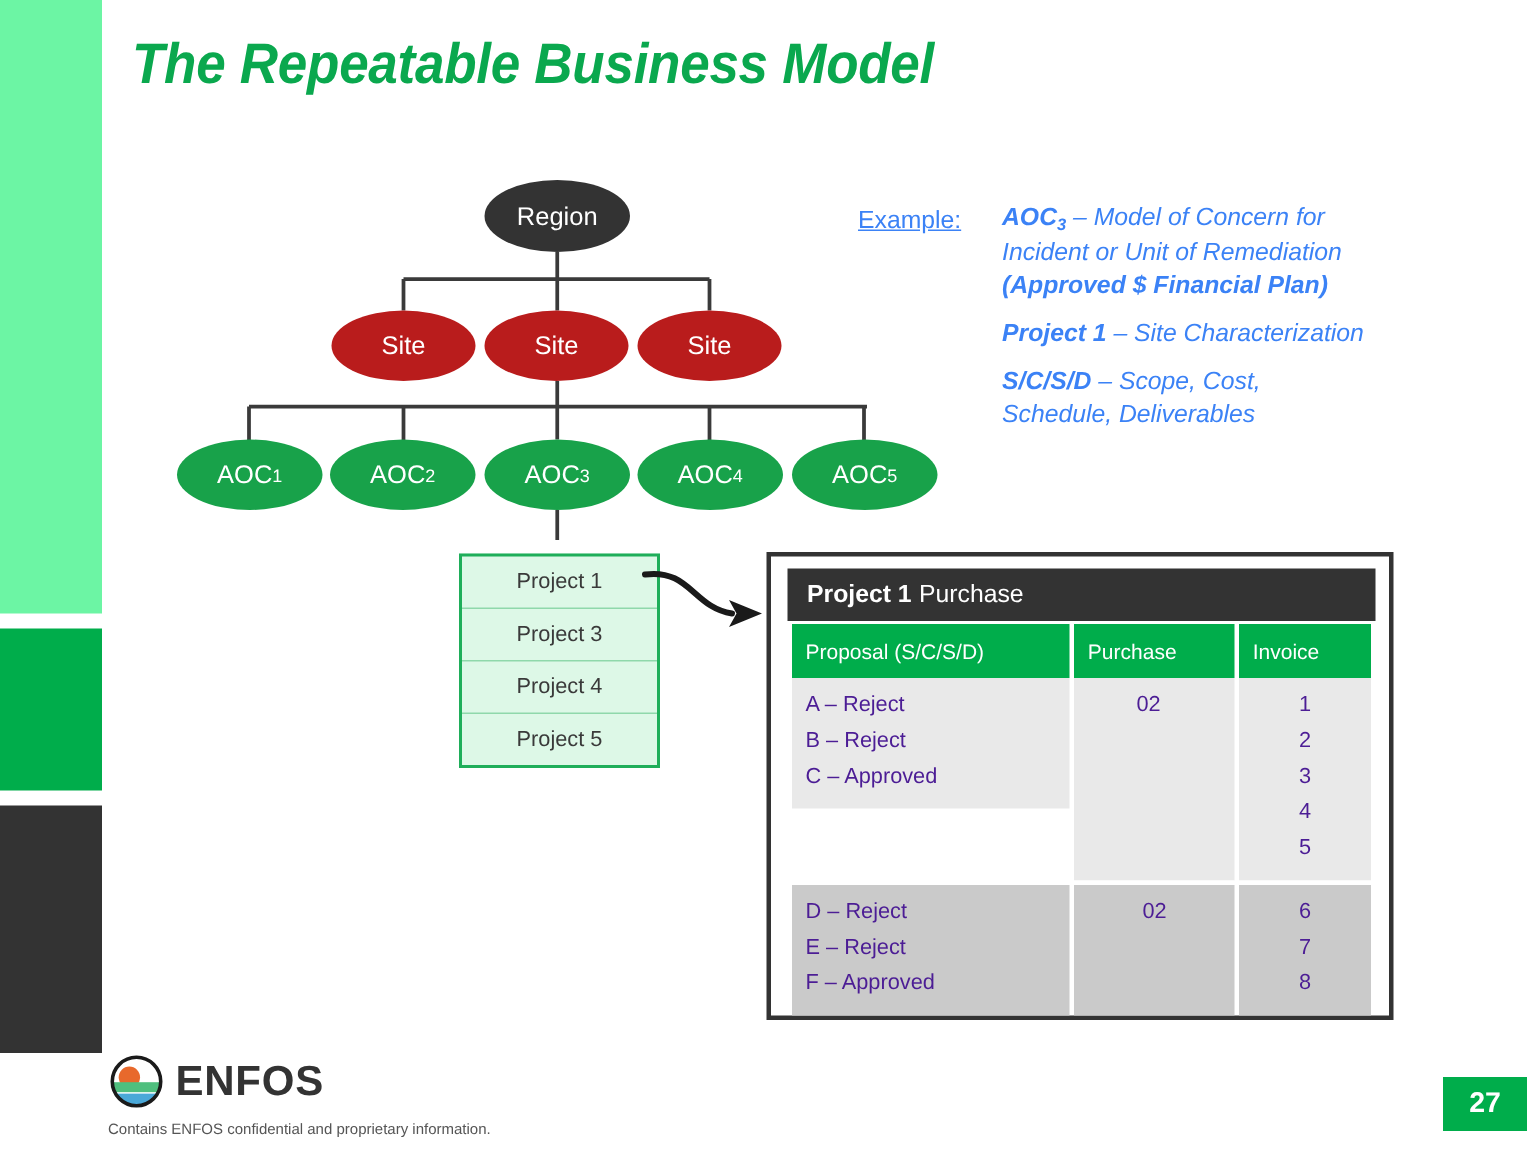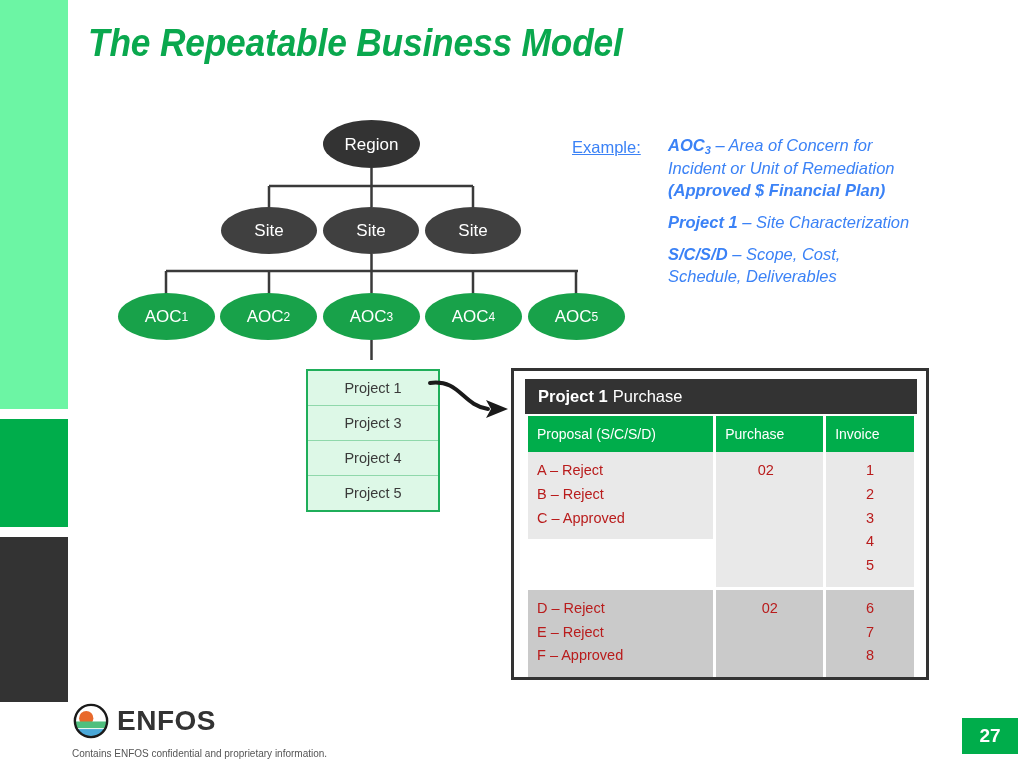--- a/index.html
+++ b/index.html
@@ -39,21 +39,21 @@
     border-radius: 50%;
     display: flex; align-items: center; justify-content: center;
     color: #ffffff;
     font-size: 17px;
     line-height: 1;
     white-space: nowrap;
     z-index: 2;
   }
   .node sub { font-size: 12px; vertical-align: -0.28em; }
   .node-region { background: #333333; width: 97px; height: 48px; left: 323px; top: 120px; }
-  .node-site   { background: #404040; width: 96px; height: 47px; }
+  .node-site   { background: #b91c1c; width: 96px; height: 47px; }
   .node-aoc    { background: #18a24a; width: 97px; height: 47px; }
   .site1 { left: 221px; top: 207px; }
   .site2 { left: 323px; top: 207px; }
   .site3 { left: 425px; top: 207px; }
   .aoc1 { left: 118px; top: 293px; }
   .aoc2 { left: 220px; top: 293px; }
   .aoc3 { left: 323px; top: 293px; }
   .aoc4 { left: 425px; top: 293px; }
   .aoc5 { left: 528px; top: 293px; }
   .tree svg { position: absolute; left: 0; top: 0; z-index: 1; }
@@ -119,21 +119,21 @@
   .tbl th {
     background: #00ad4b; color: #ffffff;
     font-weight: normal; font-size: 14px;
     text-align: left; padding: 7px 0 7px 9px;
     height: 22px;
   }
   .tbl th.c-purchase, .tbl th.c-invoice { padding-left: 9px; }
   .tbl td {
     vertical-align: top;
     font-size: 14.5px;
-    color: #b91c1c;
+    color: #4c1d95;
     padding: 7px 0 9px 9px;
     line-height: 1.64;
   }
   .tbl tr.r1 td { background: #e9e9e9; }
   .tbl tr.r2 td { background: #cacaca; }
   .tbl tr.spacer td { background: #ffffff; height: 3px; padding: 0; }
   .col-proposal { width: 200px; }
   .col-purchase { width: 106px; }
   .col-invoice  { width: 86px; }
   td.num { text-align: center; padding-left: 0; }
@@ -220,21 +220,21 @@
     </div>
     <div class="node node-aoc aoc5">
       <span>AOC</span>
         <sub>5</sub>
     </div>
   </div>
 
   <div class="example">
     <span class="example-label">Example:</span>
     <div class="example-body">
-      <p><b>AOC</b><b><sub>3</sub></b><span> – Area of Concern for</span></p>
+      <p><b>AOC</b><b><sub>3</sub></b><span> – Model of Concern for</span></p>
       <p>Incident or Unit of Remediation</p>
       <p><b>(Approved $ Financial Plan)</b></p>
       <p class="gap"><b>Project 1</b><span> – Site Characterization</span></p>
       <p class="gap"><b>S/C/S/D</b><span> – Scope, Cost,</span></p>
       <p>Schedule, Deliverables</p>
     </div>
   </div>
 
   <div class="projects">
     <div class="project-row">Project 1</div>

